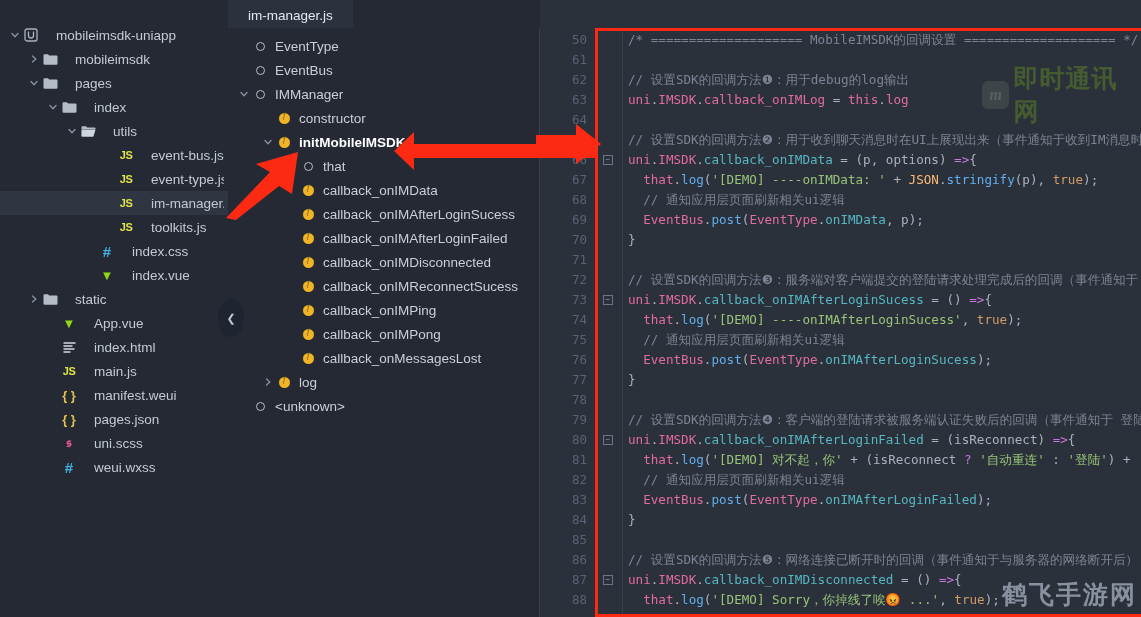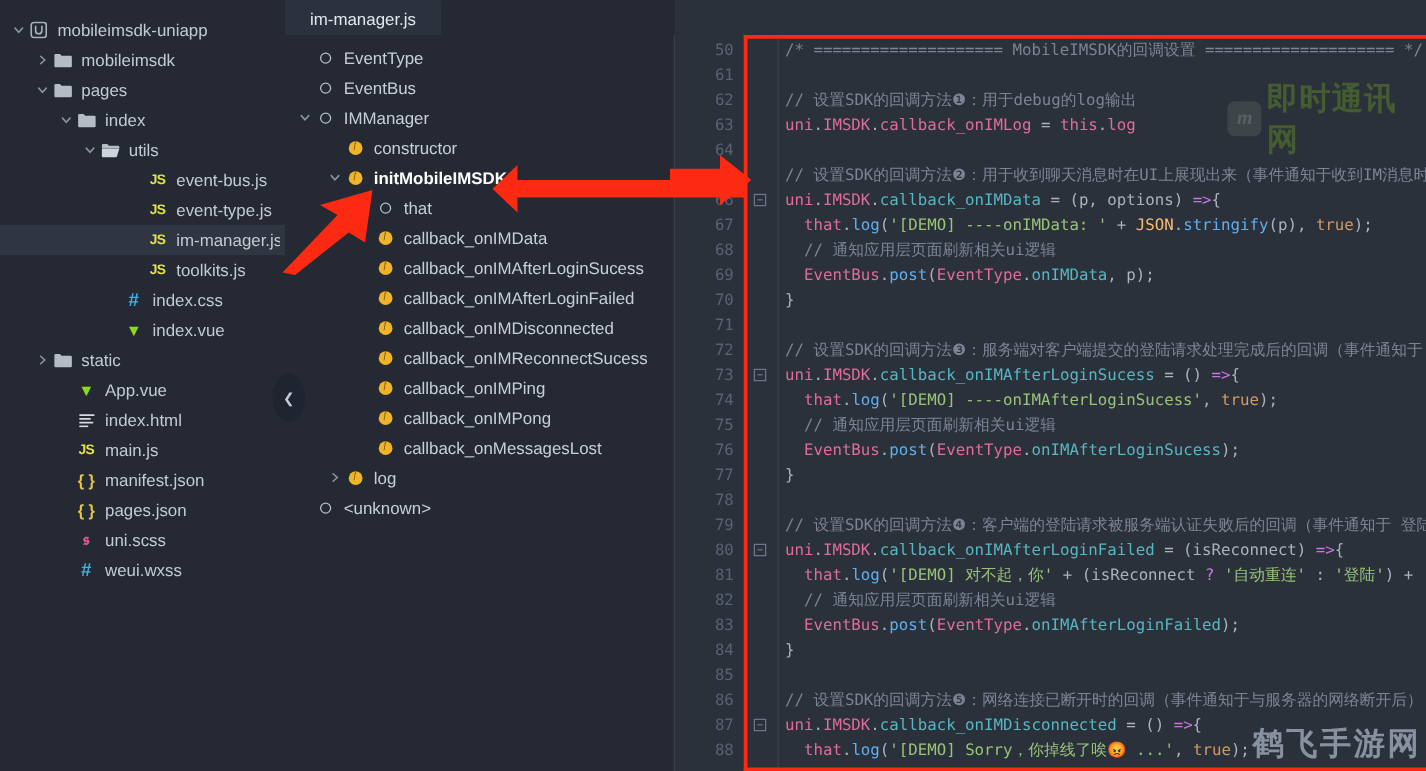--- a/index.html
+++ b/index.html
@@ -6,37 +6,37 @@
   html,body {
     width:1141px; height:617px; overflow:hidden;
     background:#242933;
     font-family:"Liberation Sans", sans-serif;
   }
   #app { position:relative; width:1141px; height:617px; display:flex; background:#242933; }
 
   
   #sidebar {
     width:228px; height:617px; background:#242933;
-    padding-top:12px; position:relative; flex:0 0 228px;
+    padding-top:23px; position:relative; flex:0 0 228px;
     overflow:hidden;
   }
   .tree-row {
     height:24px; display:flex; align-items:center;
     color:#c4cad4; font-size:13.5px; white-space:nowrap;
     padding-right:4px;
   }
   .tree-row.selected { background:#2f3541; }
   .twisty {
     width:14px; flex:0 0 14px; text-align:center;
     color:#8a93a3; font-size:9px; line-height:1;
     display:inline-flex; align-items:center; justify-content:center;
   }
   .twisty svg { display:block; }
   .ficon {
-    width:18px; flex:0 0 18px; margin-right:6px;
+    width:18px; flex:0 0 18px; margin-right:16px;
     display:inline-flex; align-items:center; justify-content:center;
     font-size:11px; font-weight:bold;
   }
   .ficon svg { display:block; }
   .lbl { overflow:hidden; text-overflow:clip; }
 
   .ic-js   { color:#e2e24a; font-size:11px; font-family:"Liberation Sans",sans-serif; letter-spacing:-0.5px;}
   .ic-css  { color:#45aee0; font-size:15px; font-weight:bold; }
   .ic-vue  { color:#8fd71a; font-size:13px; }
   .ic-json { color:#e2c44a; font-size:13px; font-weight:bold; }
@@ -339,21 +339,21 @@
             <span class="ic-js">JS</span>
           </span>
           <span class="lbl">main.js</span>
         </div>
         <div class="tree-row">
           <span style="display: inline-block; flex: 0 0 46px;"></span>
           <span class="twisty"></span>
           <span class="ficon">
             <span class="ic-json">{ }</span>
           </span>
-          <span class="lbl">manifest.json</span>
+          <span class="lbl">manifest.weui</span>
         </div>
         <div class="tree-row">
           <span style="display: inline-block; flex: 0 0 46px;"></span>
           <span class="twisty"></span>
           <span class="ficon">
             <span class="ic-json">{ }</span>
           </span>
           <span class="lbl">pages.json</span>
         </div>
         <div class="tree-row">

